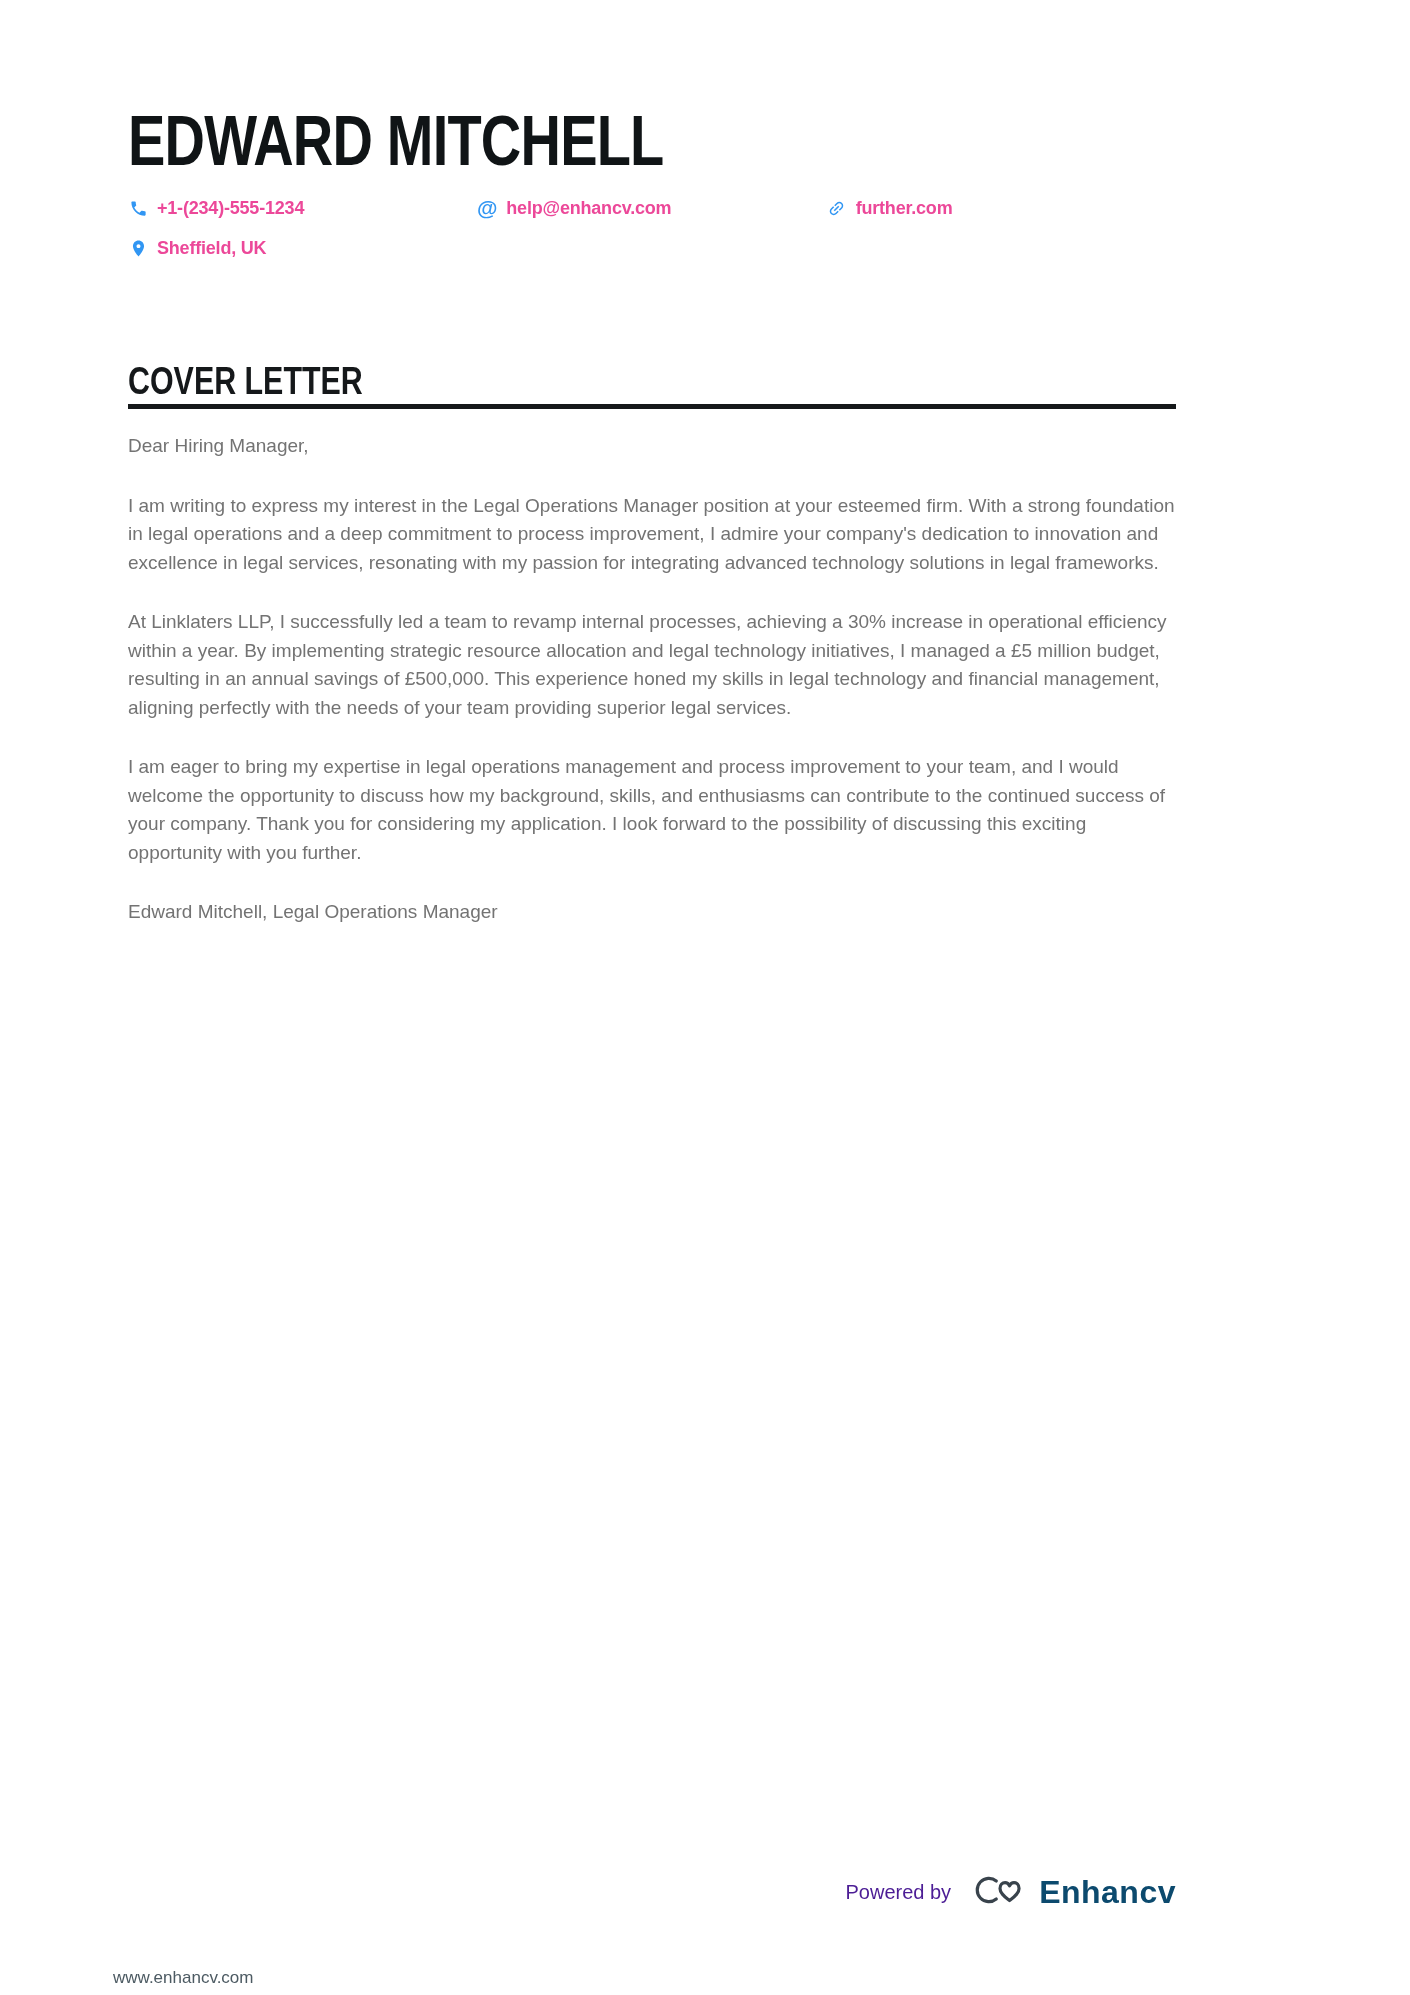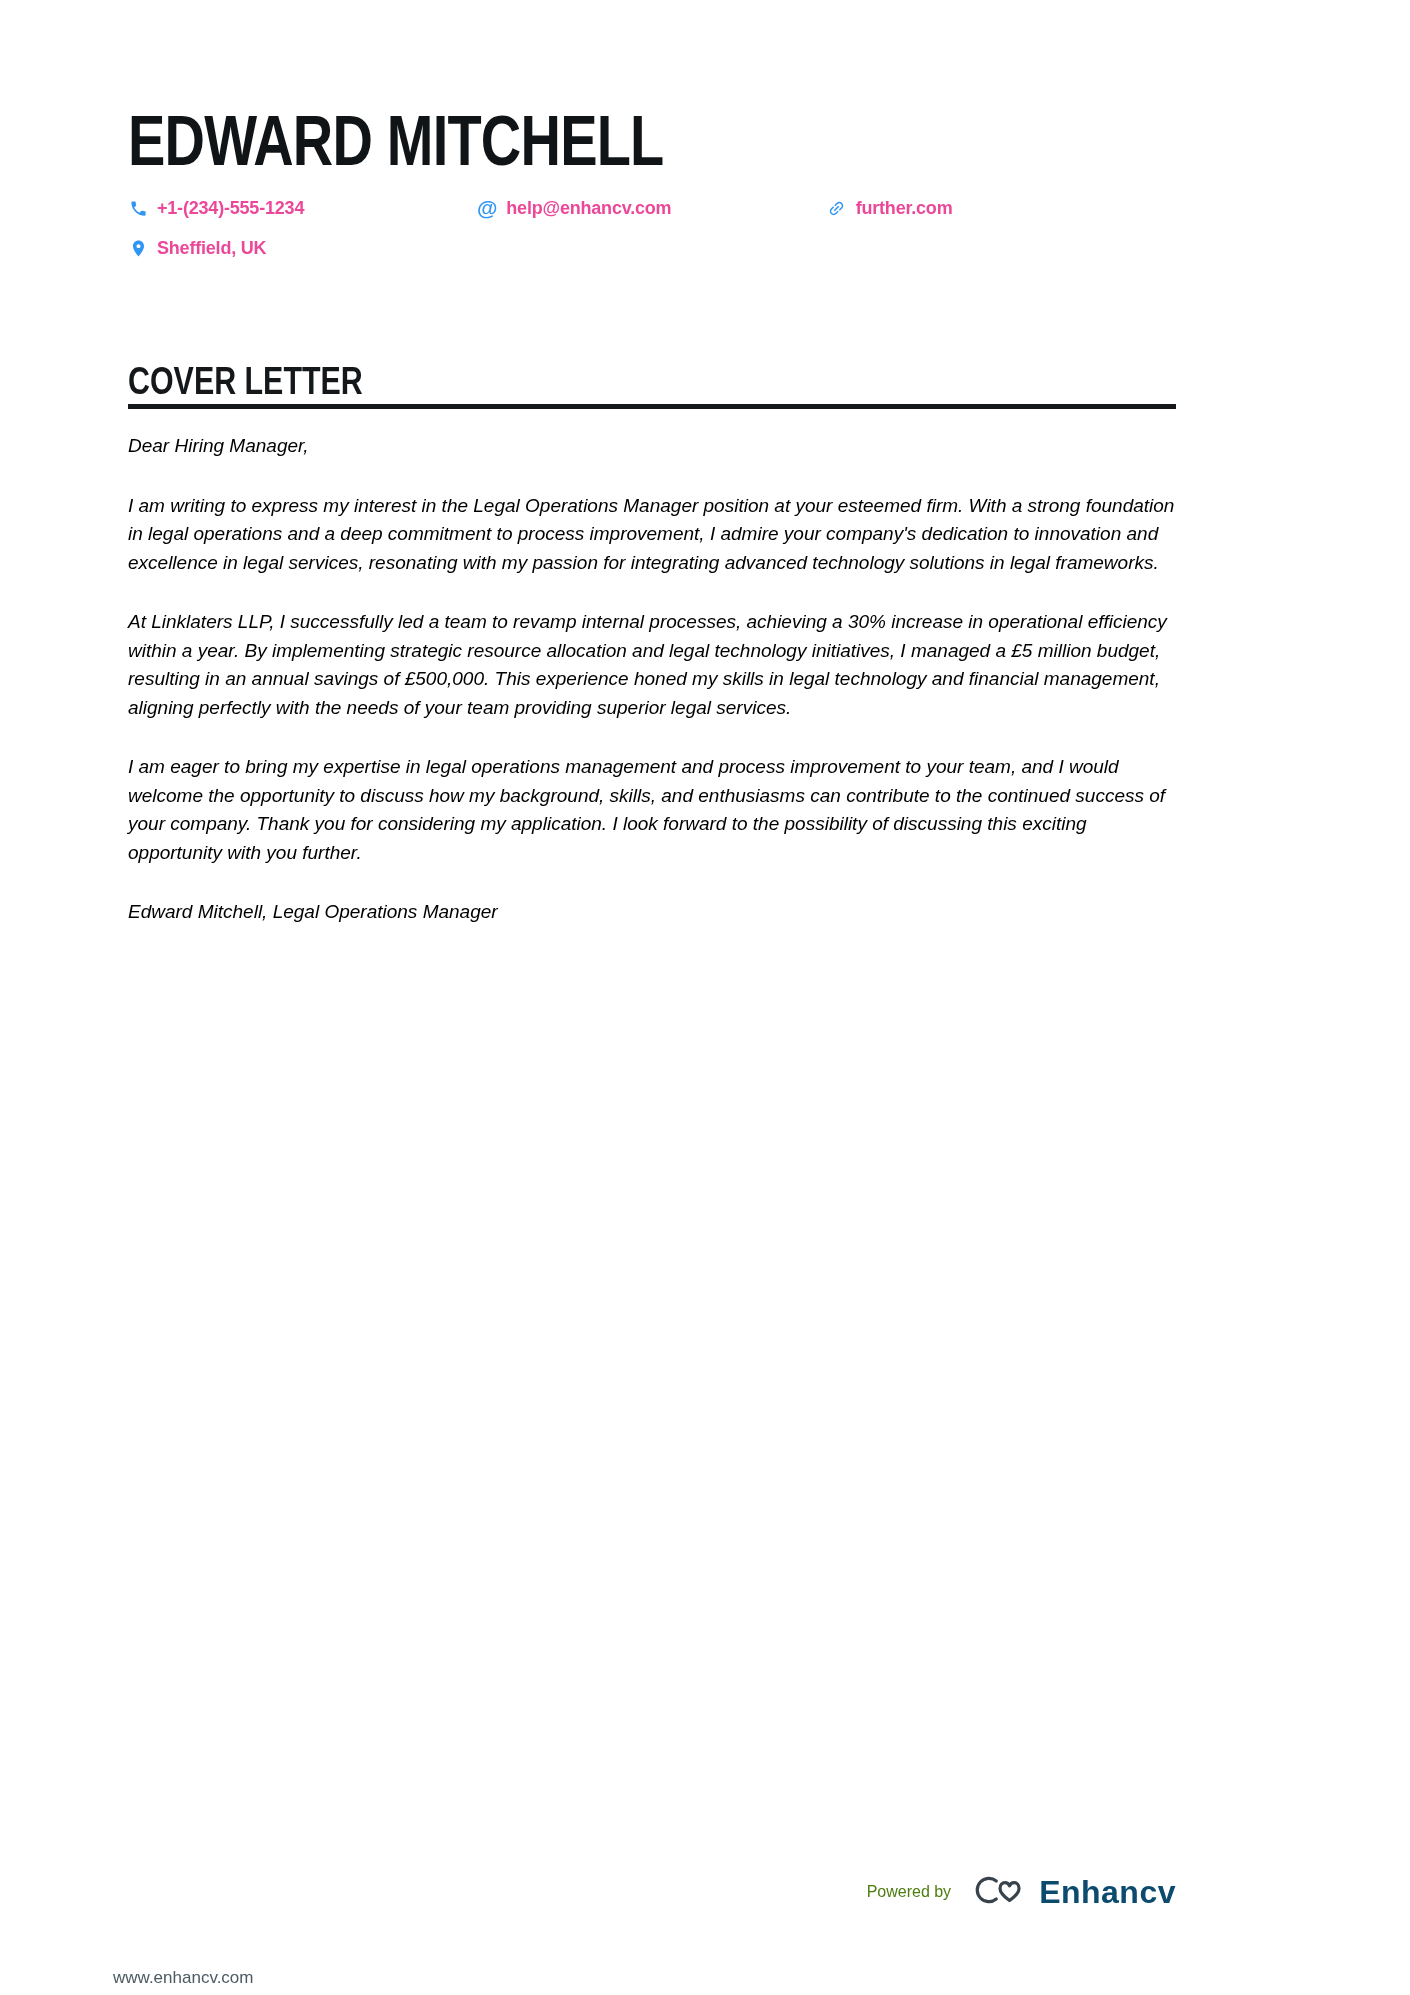--- a/index.html
+++ b/index.html
@@ -89,43 +89,42 @@
   }
   .rule {
     margin-top: 3px;
     height: 5px;
     background: #15181a;
   }
   .letter-body {
     margin-top: 23px;
     font-size: 19px;
     line-height: 28.5px;
-    color: #000000;
-    font-style: italic;
+    color: #737373;
   }
   .letter-body p { margin: 0 0 31px 0; }
   
   .footer-site {
     position: absolute;
     left: 113px;
     top: 1968px;
     font-size: 17px;
     color: #4c5a62;
     text-decoration: none;
   }
   .powered {
     position: absolute;
     right: 127px;
     top: 1872px;
     display: flex;
     align-items: center;
   }
   .powered-label {
-    font-size: 16px;
-    color: #4d7c0f;
+    font-size: 20px;
+    color: #4c1d95;
     margin-right: 20px;
     text-align: center;
   }
   .brand-mark { width: 58px; height: 36px; margin-right: 10px; }
   .brand-name {
     font-size: 32px;
     font-weight: 700;
     letter-spacing: 0.5px;
     color: #0c4a6e;
   }

